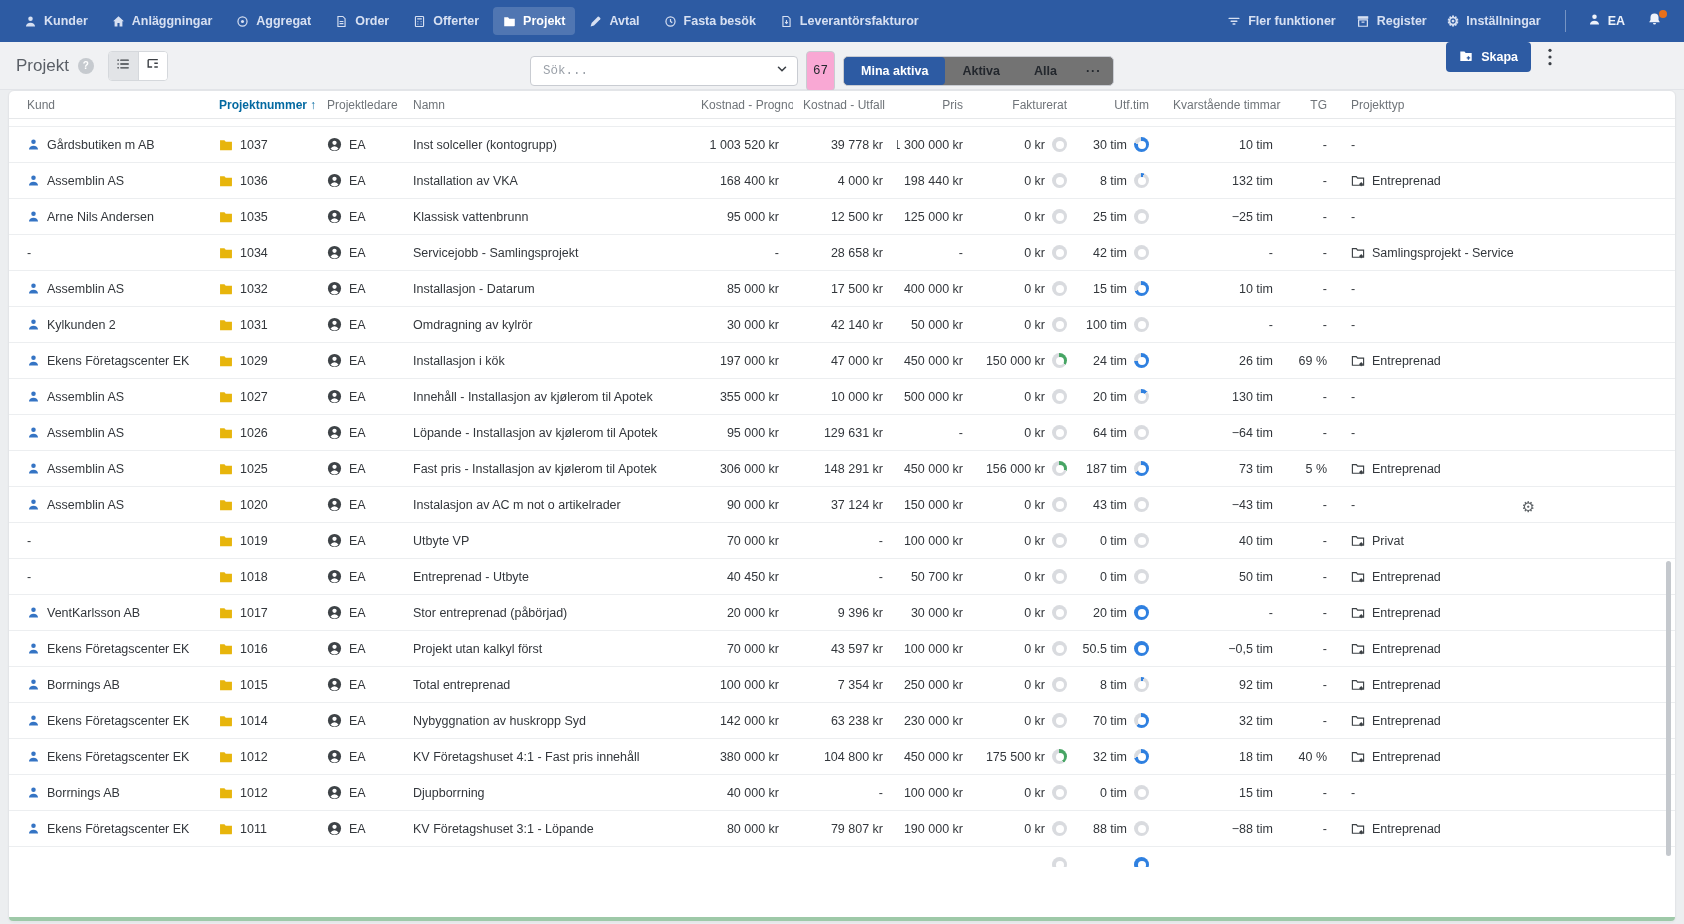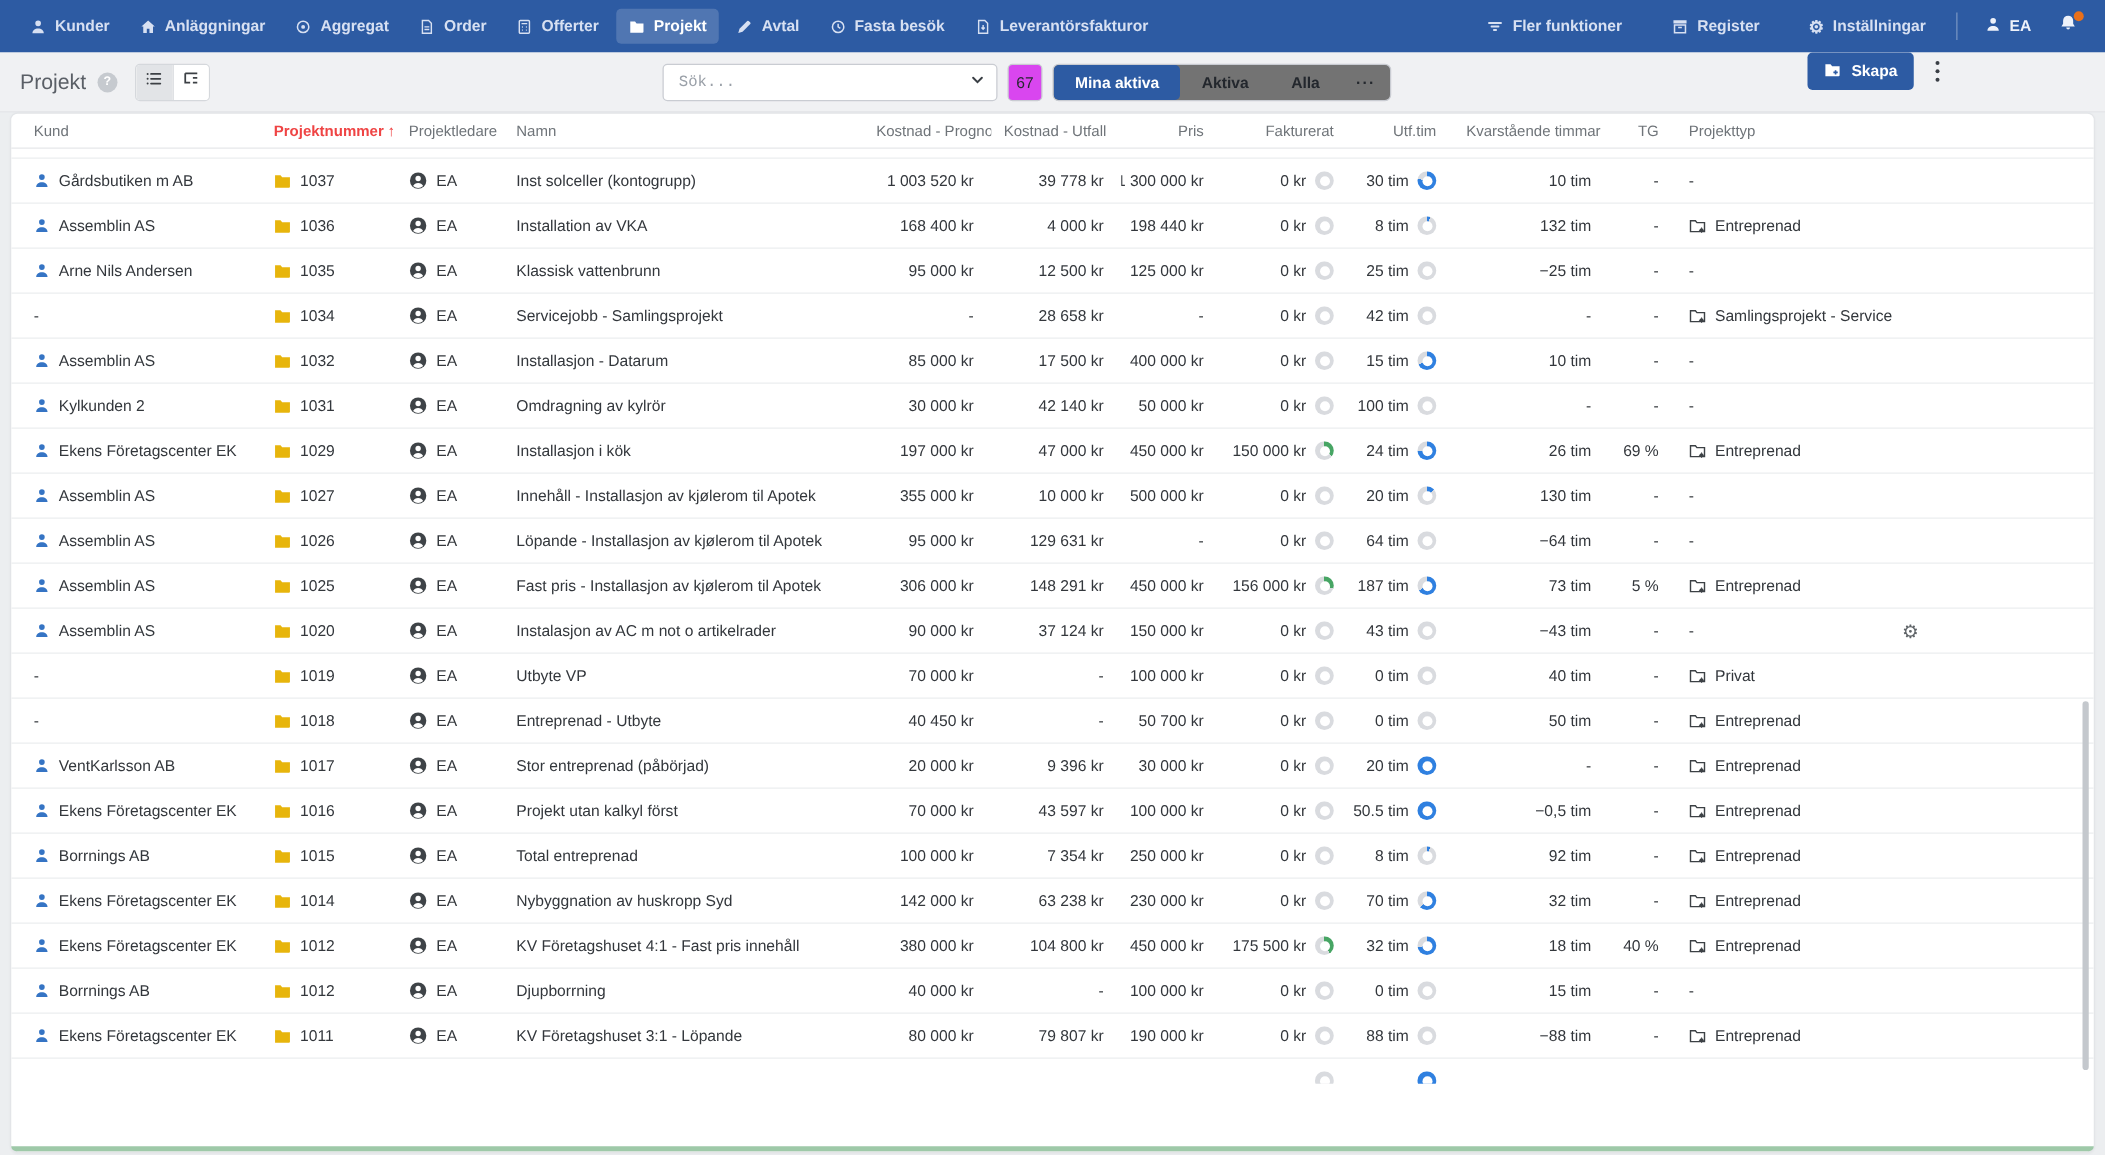--- a/index.html
+++ b/index.html
@@ -47,22 +47,22 @@
   .view-btn + .view-btn { border-left:1px solid #d5d8dc; }
 
   .search-cluster { position:absolute; left:530px; top:9px; display:flex; align-items:center; gap:8px; }
   .search-select {
     width:268px; height:30px; background:#fff; border:1px solid #c9ccd2; border-radius:4px;
     display:flex; align-items:center; padding:0 8px 0 10px; cursor:pointer;
   }
   .search-select input { border:none; outline:none; flex:1; font-size:12.5px; font-family:Liberation Mono, monospace; color:#3a3f45; background:transparent; }
   .search-select input::placeholder { color:#9aa0a8; }
   .count-box {
-    height:30px; min-width:28px; background:#d946ef; border:1px solid #c9ccd2; border-radius:4px;
-    display:flex; align-items:center; justify-content:center; padding:0 6px; font-size:12.5px; color:#24282e;
+    height:40px; min-width:28px; background:#f9a8d4; border:1px solid #c9ccd2; border-radius:4px;
+    display:flex; align-items:center; justify-content:center; padding:0 6px; font-size:12.5px; color:#24282e;font-family:Liberation Mono, monospace;
   }
   .filter-group {
     height:30px; background:#737373; border:1px solid #c9ccd2; border-radius:5px;
     display:flex; align-items:stretch; overflow:hidden;
   }
   .filter-btn {
     display:flex; align-items:center; padding:0 17px; font-size:12.5px; font-weight:700;
     color:#23272d; cursor:pointer; white-space:nowrap;
   }
   .filter-btn.active { background:#2d5ba3; color:#fff; border-radius:4px; }
@@ -83,21 +83,21 @@
     box-shadow:0 1px 2px rgba(0,0,0,.04);
   }
   .grid-row {
     display:grid;
     grid-template-columns:192px 108px 86px 288px 102px 104px 80px 104px 82px 124px 54px 200px 1fr;
     align-items:center; padding-left:8px;
   }
   .thead { height:28px; border-bottom:1px solid #e6e8ea; position:relative; }
   .th { font-size:12px; color:#6f7479; padding:0 10px; white-space:nowrap; overflow:hidden; }
   .th.right { text-align:right; padding-right:14px; }
-  .th.sorted { color:#ef4444; font-weight:700; }
+  .th.sorted { color:#0369a1; font-weight:700; }
   .th .sort-arrow { font-size:12px; margin-left:3px; }
   .header-gear {
     position:absolute; right:140px; top:50%; transform:translateY(-50%);
     font-size:15px; color:#5f6468; cursor:pointer; line-height:1;
   }
 
   .tbody { height:748px; overflow:hidden; }
   .spacer-row { height:8px; border-bottom:1px solid #eceef0; }
   .tr { height:36px; border-bottom:1px solid #eceef0; cursor:pointer; }
   .td { font-size:12.5px; color:#33373c; padding:0 10px; white-space:nowrap; overflow:hidden; display:flex; align-items:center; gap:7px; }
@@ -192,21 +192,21 @@
         <span class="icon">
           <svg viewBox="0 0 16 16" width="13" height="13" fill="none" stroke="currentColor" stroke-width="1.4">
             <path d="M3.6 1.8h6.1l2.7 2.7v9.7H3.6z"></path>
             <path d="M8 6.2v4M6.4 8.7 8 10.3l1.6-1.6"></path>
           </svg>
         </span>
         <span>Leverantörsfakturor</span>
       </div>
     </div>
   <div class="nav-right">
-    <div id="nav-right-items" style="display:flex;align-items:center;gap:19px;">
+    <div id="nav-right-items" style="display:flex;align-items:center;gap:0;">
         <div class="nav-item">
           <span class="icon">
             <svg viewBox="0 0 16 16" width="14" height="14" fill="none" stroke="currentColor" stroke-width="1.7" stroke-linecap="round">
               <path d="M2.5 5h11M4.8 8.2h6.4M7 11.4h2"></path>
             </svg>
           </span>
           <span>Fler funktioner</span>
         </div>
         <div class="nav-item">
           <span class="icon">

